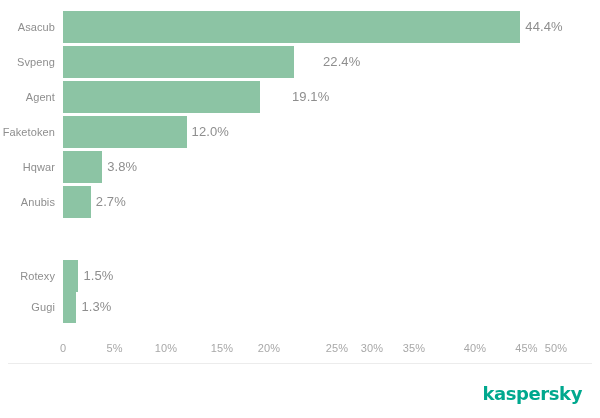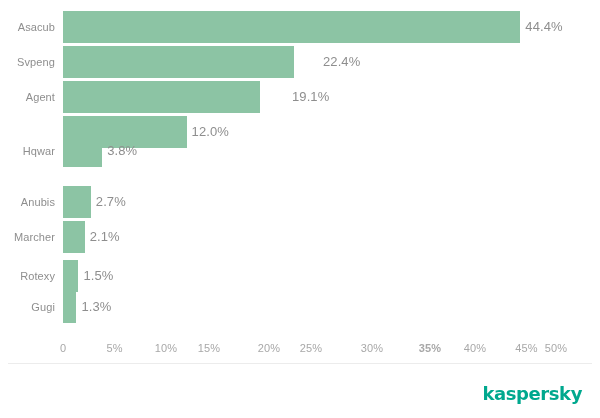--- a/index.html
+++ b/index.html
@@ -129,59 +129,55 @@
         <div class="cat-label">Svpeng</div>
         <div class="bar" style="width: 230.72px; background: rgb(140, 196, 164);"></div>
         <div class="val-label" style="left: 283px; color: rgb(142, 142, 142); margin-left: 40px;">22.4%</div>
       </div>
       <div class="row" style="top: 81px; text-decoration: underline;">
         <div class="cat-label">Agent</div>
         <div class="bar" style="width: 196.73px; background: rgb(140, 196, 164);"></div>
         <div class="val-label" style="left: 280px; color: rgb(142, 142, 142); margin-left: 12px;">19.1%</div>
       </div>
       <div class="row" style="top: 116px;">
+        <div class="cat-label">Faketoken</div>
         <div class="bar" style="width: 123.6px; background: rgb(140, 196, 164);"></div>
         <div class="val-label" style="left: 191.6px; color: rgb(142, 142, 142);">12.0%</div>
       </div>
-      <div class="row" style="top: 135px;">
+      <div class="row" style="top: 151px;">
         <div class="cat-label">Hqwar</div>
         <div class="bar" style="width: 39.14px; background: rgb(140, 196, 164);"></div>
         <div class="val-label" style="left: 107.14px; color: rgb(142, 142, 142);">3.8%</div>
       </div>
       <div class="row" style="top: 186px;">
         <div class="cat-label">Anubis</div>
         <div class="bar" style="width: 27.81px; background: rgb(140, 196, 164);"></div>
         <div class="val-label" style="left: 95.81px; color: rgb(142, 142, 142);">2.7%</div>
-      </div>
-      <div class="row" style="top: 221px;">
-        <div class="cat-label">Marcher</div>
-        <div class="bar" style="width: 21.63px; background: rgb(140, 196, 164);"></div>
-        <div class="val-label" style="left: 89.63px; color: rgb(142, 142, 142);">2.1%</div>
       </div>
       <div class="row" style="top: 260px;">
         <div class="cat-label">Rotexy</div>
         <div class="bar" style="width: 15.45px; background: rgb(140, 196, 164);"></div>
         <div class="val-label" style="left: 83.45px; color: rgb(142, 142, 142);">1.5%</div>
       </div>
       <div class="row" style="top: 291px;">
         <div class="cat-label">Gugi</div>
         <div class="bar" style="width: 13.39px; background: rgb(140, 196, 164);"></div>
         <div class="val-label" style="left: 81.39px; color: rgb(142, 142, 142);">1.3%</div>
       </div>
     </div>
 
   <div class="xaxis" id="xaxis">
       <div class="xtick" style="left: 63px; color: rgb(168, 168, 168);">0</div>
       <div class="xtick" style="left: 114.5px; color: rgb(168, 168, 168);">5%</div>
       <div class="xtick" style="left: 166px; color: rgb(168, 168, 168);">10%</div>
-      <div class="xtick" style="left: 209px; color: rgb(168, 168, 168); text-align: center;">15%</div>
+      <div class="xtick" style="left: 222px; color: rgb(168, 168, 168); text-align: center;">15%</div>
       <div class="xtick" style="left: 269px; color: rgb(168, 168, 168);">20%</div>
-      <div class="xtick" style="left: 311px; color: rgb(168, 168, 168); text-align: center;">25%</div>
+      <div class="xtick" style="left: 337px; color: rgb(168, 168, 168); text-align: center;">25%</div>
       <div class="xtick" style="left: 372px; color: rgb(168, 168, 168);">30%</div>
-      <div class="xtick" style="left: 430px; color: rgb(168, 168, 168); font-weight: bold;">35%</div>
+      <div class="xtick" style="left: 414px; color: rgb(168, 168, 168);">35%</div>
       <div class="xtick" style="left: 475px; color: rgb(168, 168, 168);">40%</div>
       <div class="xtick" style="left: 526.5px; color: rgb(168, 168, 168);">45%</div>
       <div class="xtick" style="left: 556px; color: rgb(168, 168, 168);">50%</div>
     </div>
 
   <div class="divider"></div>
 
   <div class="brand">kaspersky</div>
 
 </div>

